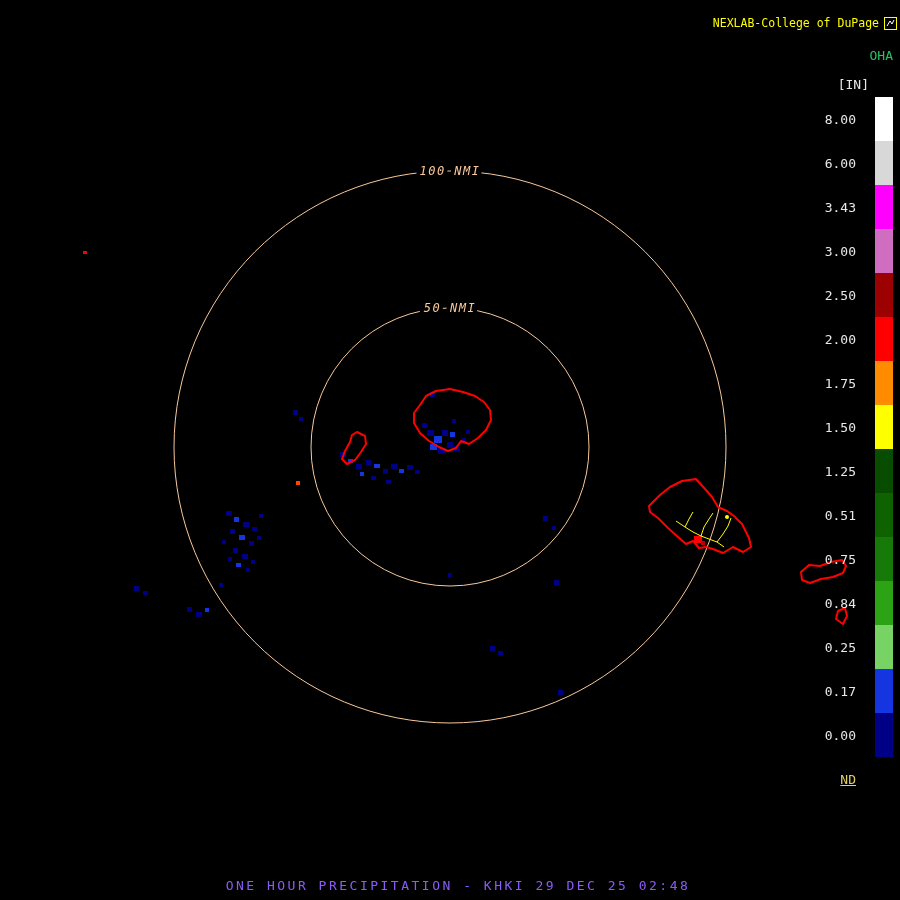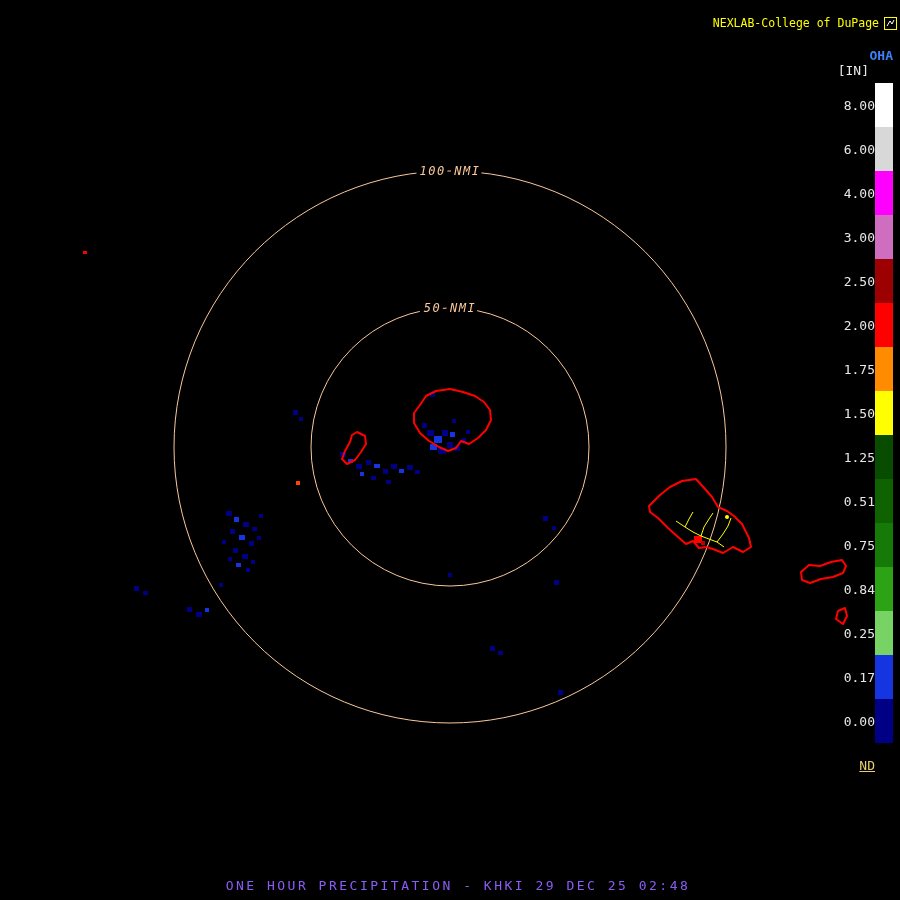--- a/index.html
+++ b/index.html
@@ -4,25 +4,25 @@
 <style>
   html,body{margin:0;padding:0;background:#000;}
   .screen{position:relative;width:900px;height:900px;background:#000;overflow:hidden;
           font-family:"DejaVu Sans Mono", monospace;}
   svg.radar{position:absolute;left:0;top:0;}
   .brand{position:absolute;top:16px;right:3px;display:flex;align-items:center;gap:5px;
          color:#ffff00;font-size:11.5px;white-space:nowrap;}
   .brand-icon{display:inline-block;line-height:0;}
   .legend{position:absolute;top:48px;right:7px;}
   .legend-head{text-align:right;font-size:13px;line-height:15px;margin-bottom:5px;}
-  .legend-code{color:#3b82f6;font-weight:bold;}
-  .legend-units{color:#e8e8e8;padding-right:24px;}
+  .legend-code{color:#22c55e;}
+  .legend-units{color:#e8e8e8;padding-right:24px;margin-top:14px;}
   .legend-body{display:flex;flex-direction:column;}
   .lrow{display:flex;align-items:center;justify-content:flex-end;height:44px;}
-  .llabel{color:#e8e8e8;font-size:13px;margin-right:0;}
+  .llabel{color:#e8e8e8;font-size:13px;margin-right:19px;}
   .lswatch{width:18px;height:44px;flex:0 0 18px;}
   .caption{position:absolute;bottom:7px;left:0;width:100%;text-align:center;
            color:#8b5cf6;font-size:13px;letter-spacing:2.5px;white-space:nowrap;padding-left:8px;}
   .ring-label{fill:#f9c89b;font-family:"DejaVu Sans Mono",monospace;font-size:12px;
               font-style:italic;letter-spacing:1.5px;paint-order:stroke;stroke:#000;stroke-width:8px;}
 </style>
 </head>
 <body>
 
 <div class="screen">
@@ -123,21 +123,21 @@
     <div class="legend-body" id="legend-body">
         <div class="lrow">
           <span class="llabel">8.00</span>
           <span class="lswatch" style="background: rgb(255, 255, 255);"></span>
         </div>
         <div class="lrow">
           <span class="llabel">6.00</span>
           <span class="lswatch" style="background: rgb(216, 216, 216);"></span>
         </div>
         <div class="lrow">
-          <span class="llabel">4.00</span>
+          <span class="llabel">3.43</span>
           <span class="lswatch" style="background: rgb(255, 0, 255);"></span>
         </div>
         <div class="lrow">
           <span class="llabel">3.00</span>
           <span class="lswatch" style="background: rgb(207, 110, 192);"></span>
         </div>
         <div class="lrow">
           <span class="llabel">2.50</span>
           <span class="lswatch" style="background: rgb(156, 0, 0);"></span>
         </div>

